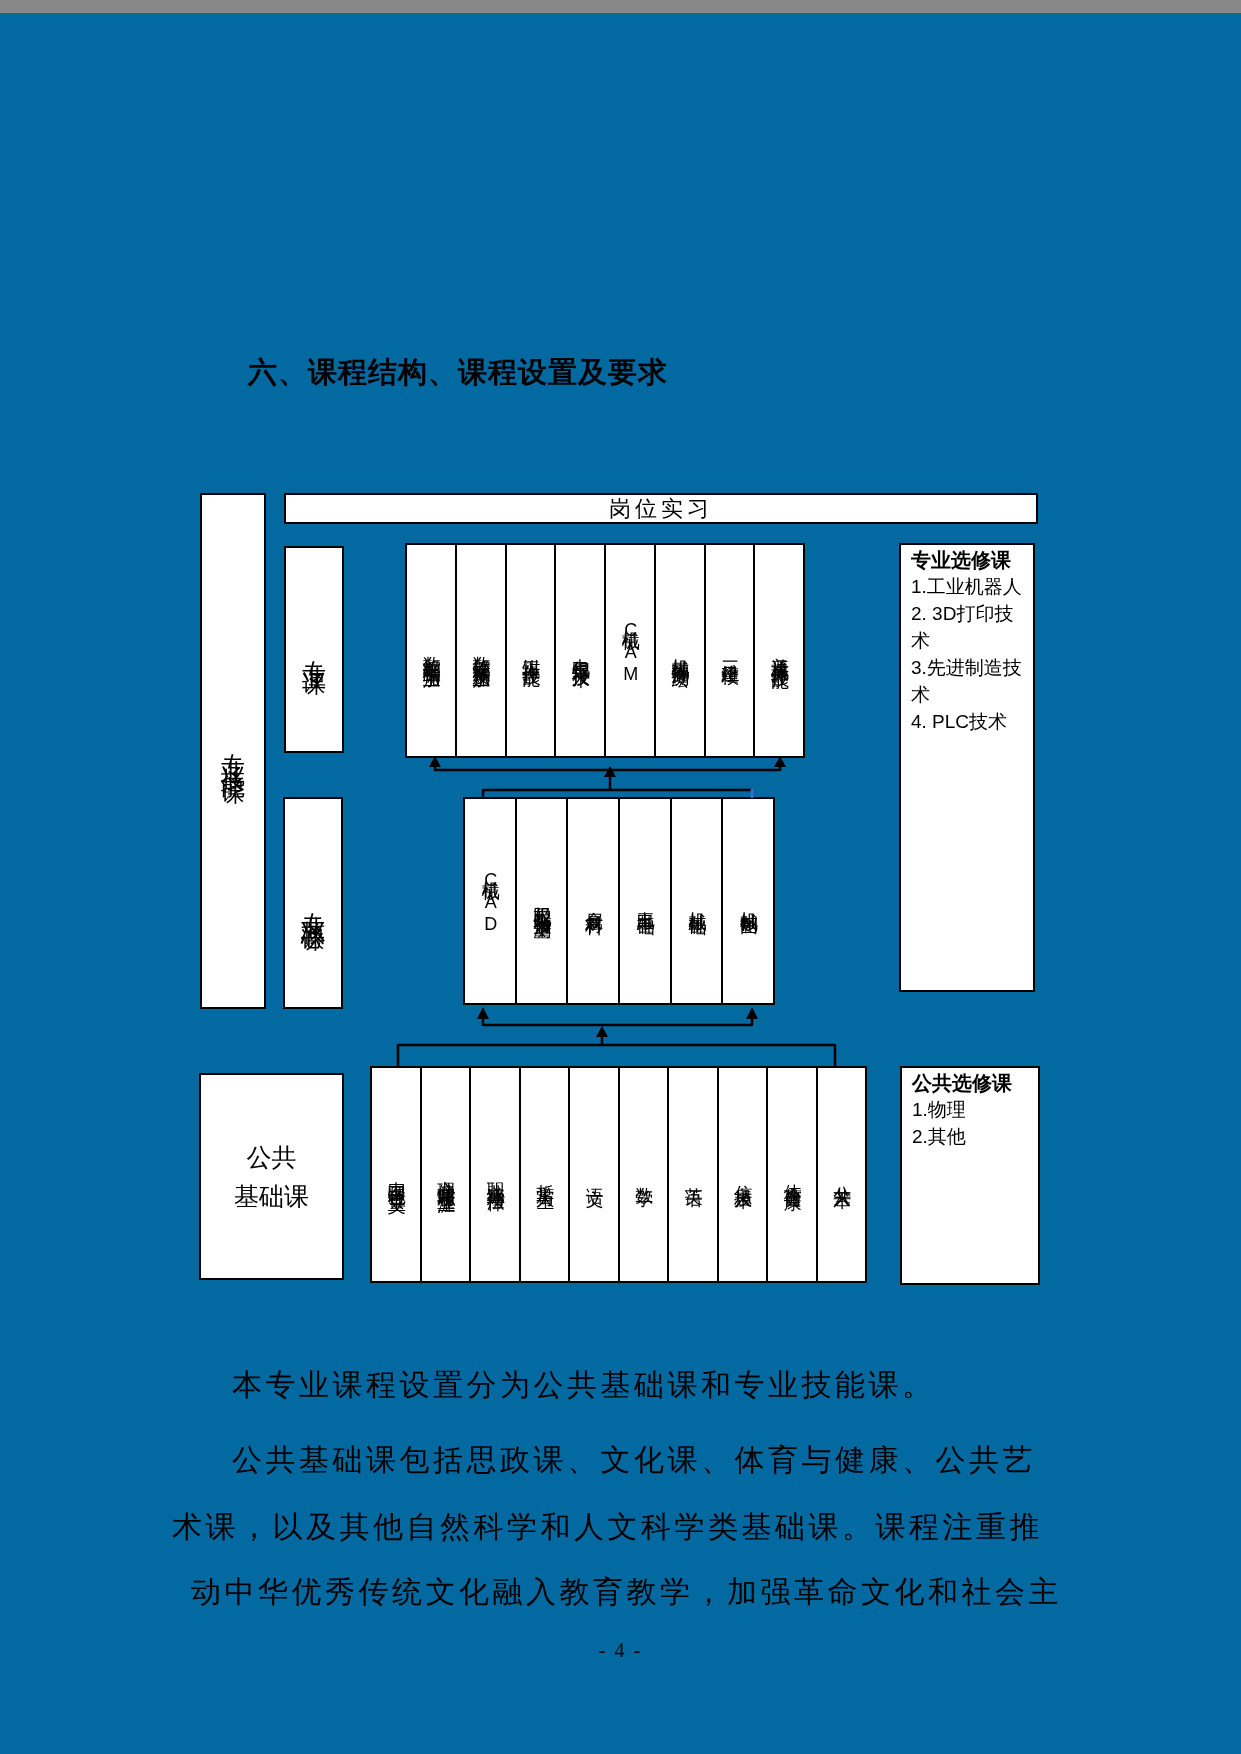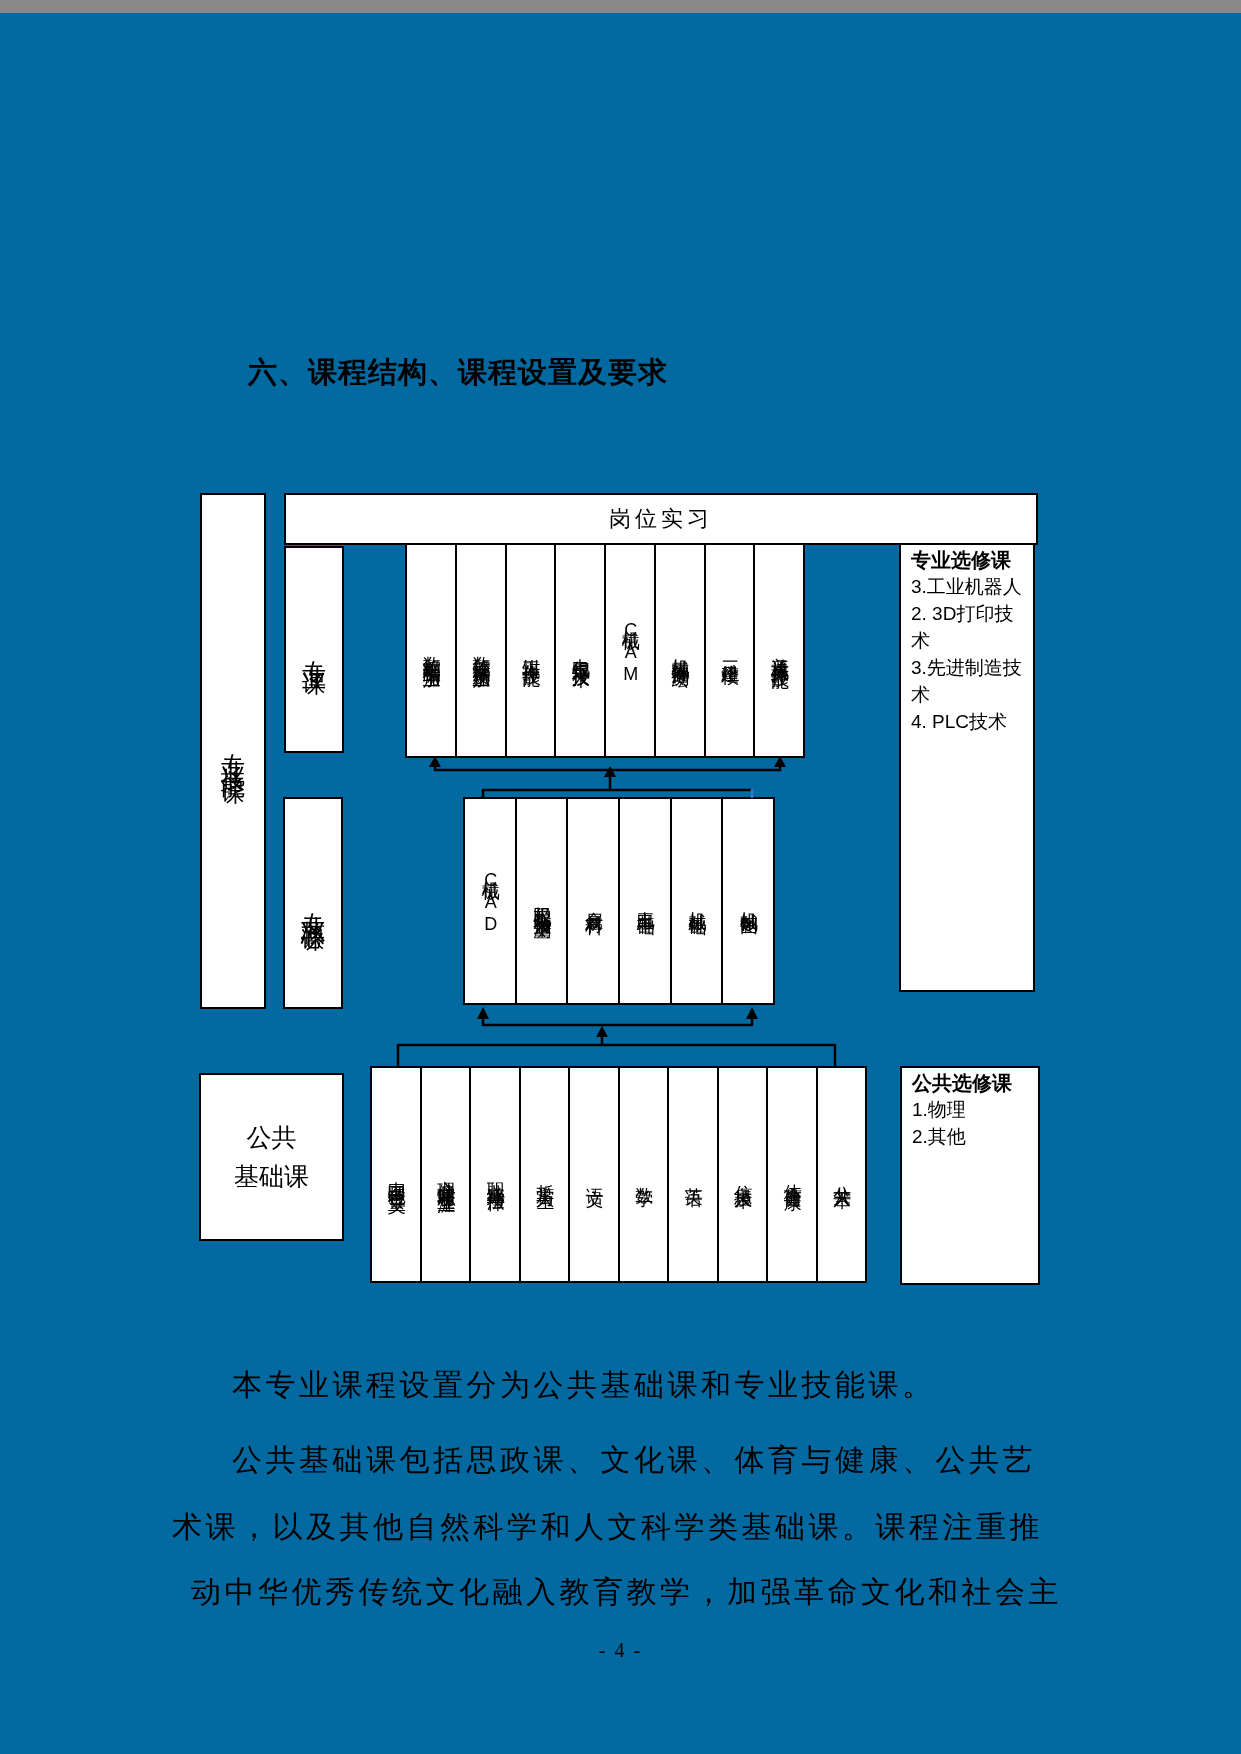--- a/index.html
+++ b/index.html
@@ -15,29 +15,29 @@
   }
   
   .dbox{position:absolute;border:2px solid #000;box-sizing:border-box;background:#fff;}
   .center{display:flex;align-items:center;justify-content:center;}
   
   .vtext{writing-mode:vertical-rl;text-orientation:upright;letter-spacing:3px;}
   
   .box-skill{left:200px;top:480px;width:66px;height:516px;font-size:24px;}
   .box-skill .vtext{letter-spacing:7px;}
   
-  .box-internship{left:284px;top:480px;width:754px;height:52px;font-size:22px;letter-spacing:4px;}
+  .box-internship{left:284px;top:480px;width:754px;height:31px;font-size:22px;letter-spacing:4px;}
   
   .box-prof{left:284px;top:533px;width:60px;height:207px;font-size:24px;}
   .box-prof .vtext{letter-spacing:6px;}
   
   .box-core{left:283px;top:784px;width:60px;height:212px;font-size:24px;}
   .box-core .vtext{letter-spacing:4px;}
   
-  .box-pub{left:199px;top:1060px;width:145px;height:168px;font-size:25px;text-align:center;line-height:1.55;flex-direction:column;}
+  .box-pub{left:199px;top:1060px;width:145px;height:207px;font-size:25px;text-align:center;line-height:1.55;flex-direction:column;}
   
   .group{position:absolute;border:2px solid #000;box-sizing:border-box;display:flex;background:#fff;}
   .group .cell{
     flex:1 1 0;border-right:2px solid #000;display:flex;align-items:center;justify-content:center;
     font-size:18px;box-sizing:border-box;
   }
   .group .cell:last-child{border-right:none;}
   .group .cell .vtext{letter-spacing:2px;line-height:1.1;}
   .group-top{left:405px;top:530px;width:400px;height:215px;}
   .group-mid{left:463px;top:784px;width:312px;height:208px;}
@@ -99,21 +99,21 @@
     <div class="cell">
         <span class="vtext">三维建模</span>
       </div>
     <div class="cell">
         <span class="vtext">普通机床操作技能</span>
       </div>
   </div>
 
   <div class="elective box-prof-elec">
     <div class="etitle">专业选修课</div>
-    <div>3.工业机器人</div>
+    <div>1.工业机器人</div>
     <div>2. 3D打印技术</div>
     <div>3.先进制造技术</div>
     <div>4. PLC技术</div>
   </div>
 
   <div class="dbox center box-core">
     <span class="vtext">专业核心课</span>
   </div>
 
   <div class="group group-mid">

